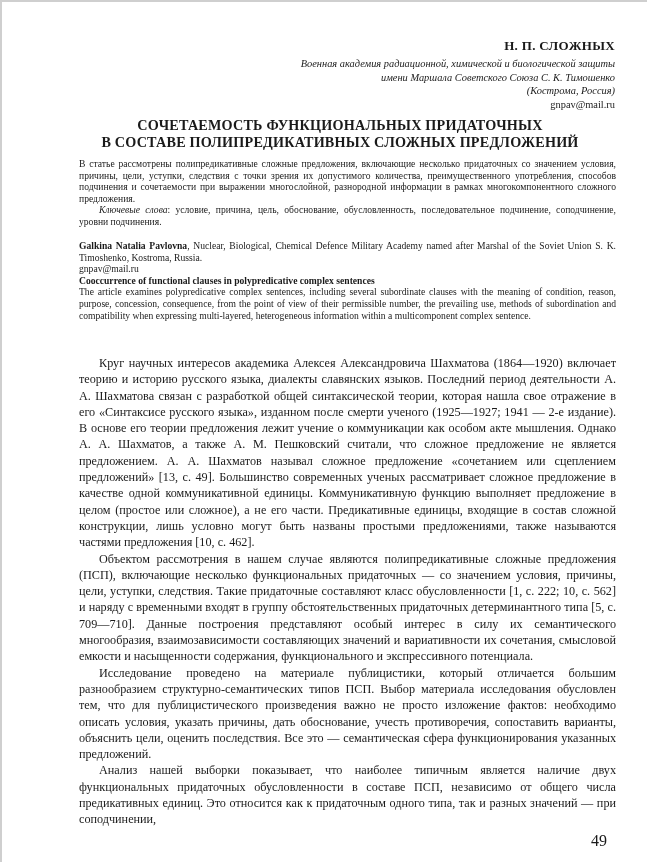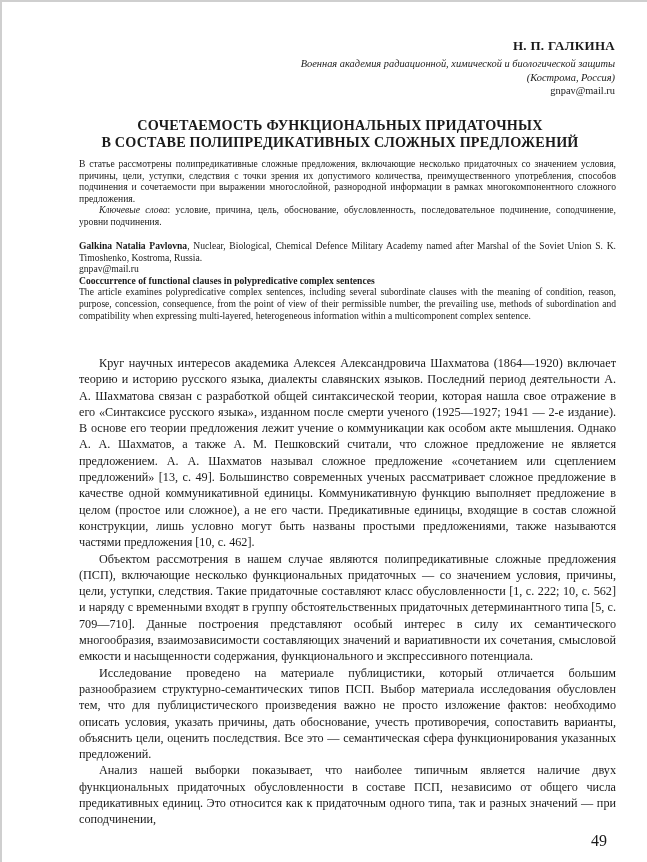--- a/index.html
+++ b/index.html
@@ -42,22 +42,23 @@
       position: absolute; left: 591px; top: 832px; font-size: 16px;
     }
   </style>
 </head>
 <body>
 
 <div class="frame-top"></div>
 <div class="frame-left"></div>
 
 <div class="header-block">
-  <div class="author">Н. П. ГАЛКИНА</div>
+  <div class="author">Н. П. СЛОЖНЫХ</div>
   <div class="aff">Военная академия радиационной, химической и биологической защиты</div>
+  <div class="aff">имени Маршала Советского Союза С. К. Тимошенко</div>
   <div class="aff">(Кострома, Россия)</div>
   <div class="email-top">gnpav@mail.ru</div>
 </div>
 
 <div class="title">
   <div>СОЧЕТАЕМОСТЬ ФУНКЦИОНАЛЬНЫХ ПРИДАТОЧНЫХ</div>
   <div>В СОСТАВЕ ПОЛИПРЕДИКАТИВНЫХ СЛОЖНЫХ ПРЕДЛОЖЕНИЙ</div>
 </div>
 
 <div class="abstract-ru">

